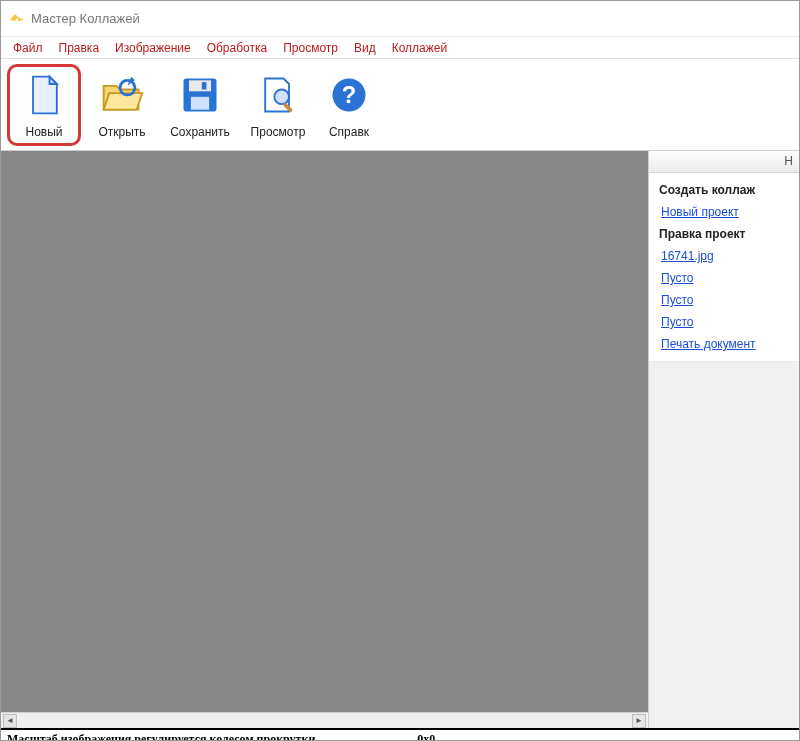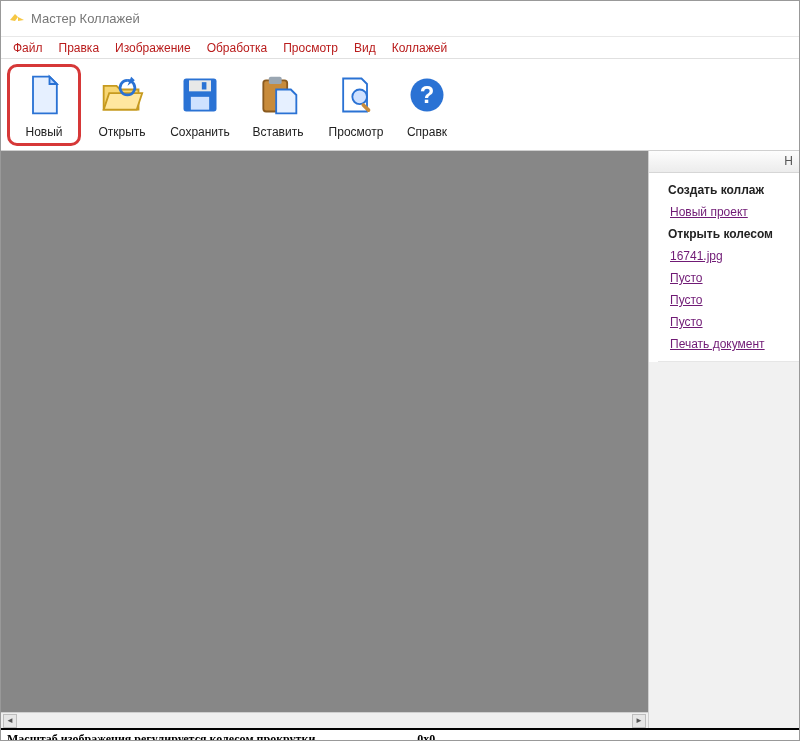--- a/index.html
+++ b/index.html
@@ -115,29 +115,28 @@
     padding: 3px 6px;
     font-size: 12px;
     color: #555;
   }
   .side-content {
     padding: 10px 10px;
     display: flex;
     flex-direction: column;
     gap: 8px;
     border-bottom: 1px solid #e6e6e6;
-    margin-left: 9px;
   }
   .side-group-title {
     font-weight: bold;
     font-size: 12px;
     color: #222;
   }
   .side-link {
-    color: #701a75;
+    color: #1d4ed8;
     text-decoration: underline;
     font-size: 12px;
     padding-left: 2px;
     cursor: pointer;
   }
   .side-rest {
     flex: 1;
     background: #f1f1f1;
   }
   .statusbar {
@@ -209,30 +208,20 @@
         <rect x="12" y="8" width="24" height="12" fill="#e8e8e8"></rect>
         <rect x="14" y="26" width="20" height="14" fill="#cfe1ff"></rect>
         <rect x="26" y="10" width="5" height="8" fill="#2a72d4"></rect>
       </svg>
     </span>
     <span>Сохранить</span>
   </div>
 
 
 
-  <div class="tool-btn">
-    <span class="icon-slot">
-      <svg viewBox="0 0 48 48" width="44" height="44">
-        <rect x="8" y="8" width="26" height="34" rx="3" fill="#c88b3b" stroke="#8a5a1f" stroke-width="2"></rect>
-        <rect x="14" y="4" width="14" height="8" rx="2" fill="#9aa6b2"></rect>
-        <path d="M22 18 H38 L44 24 V44 H22 Z" fill="#e6f0ff" stroke="#2a72d4" stroke-width="2"></path>
-      </svg>
-    </span>
-    <span>Вставить</span>
-  </div>
 
   <div class="tool-btn">
     <span class="icon-slot">
       <svg viewBox="0 0 48 48" width="44" height="44">
         <path d="M10 6 H30 L36 12 V42 H10 Z" fill="#fff" stroke="#2a72d4" stroke-width="2"></path>
         <circle cx="28" cy="26" r="8" fill="#cfe1ff" stroke="#2a72d4" stroke-width="2"></circle>
         <rect x="32" y="32" width="12" height="4" rx="2" transform="rotate(45 32 32)" fill="#c88b3b"></rect>
       </svg>
     </span>
     <span>Просмотр</span>
@@ -258,21 +247,21 @@
       <div class="scroll-arrow">►</div>
     </div>
   </div>
 
   <div class="side-panel">
     <div class="side-header">Н</div>
     <div class="side-content">
       <div class="side-group-title">Создать коллаж</div>
       <a class="side-link">Новый проект</a>
 
-      <div class="side-group-title">Открыть колесом</div>
+      <div class="side-group-title">Правка проект</div>
       <a class="side-link">16741.jpg</a>
       <a class="side-link">Пусто</a>
       <a class="side-link">Пусто</a>
       <a class="side-link">Пусто</a>
       <a class="side-link">Печать документ</a>
     </div>
     <div class="side-rest"></div>
   </div>
 </div>
 

